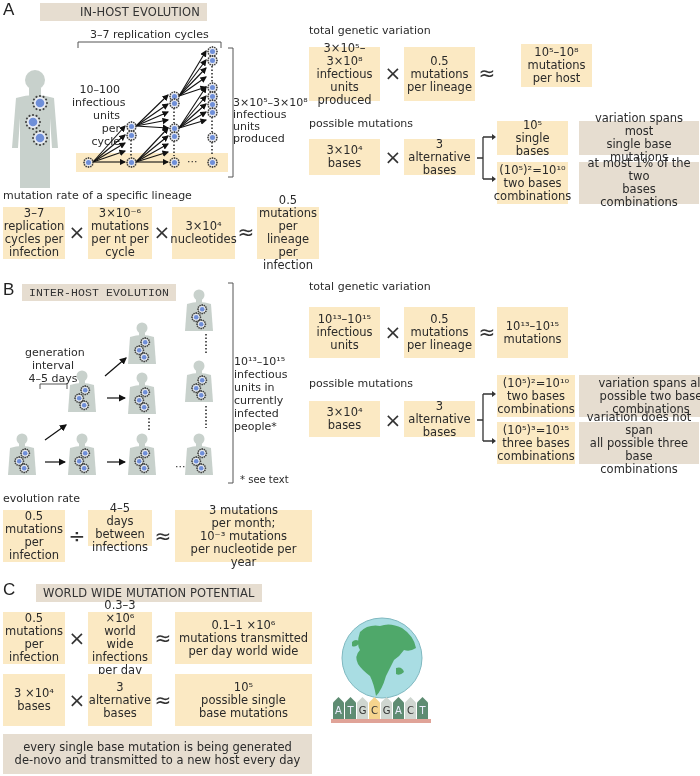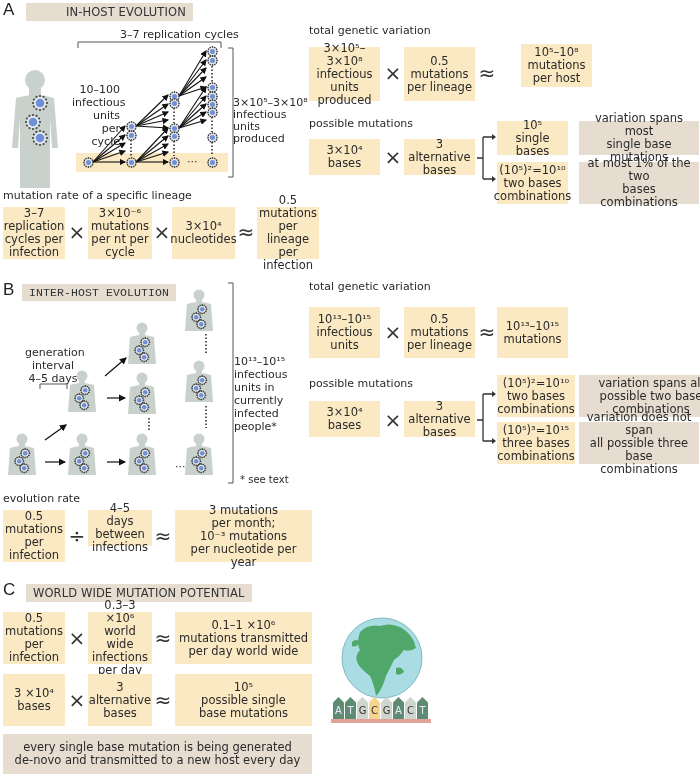--- a/index.html
+++ b/index.html
@@ -18,23 +18,23 @@
   }
   .box.grey { background: #e6ddd0; }
   .op { position: absolute; font-size: 20px; color: #333; width: 20px; text-align: center; line-height: 20px; }
   .txt { white-space: pre-line; }
   svg { position: absolute; overflow: visible; }
 </style>
 </head>
 <body>
 
 <div class="panel-letter" style="left:3px;top:0px;">A</div>
-<div class="panel-title" style="left:26px;top:3px;padding-left:40px;">IN-HOST EVOLUTION</div>
-
-<div class="label" style="left:90px;top:28px;margin-left:30px;">3–7 replication cycles</div>
+<div class="panel-title" style="left:40px;top:3px;padding-left:40px;">IN-HOST EVOLUTION</div>
+
+<div class="label" style="left:90px;top:28px;">3–7 replication cycles</div>
 <svg style="left:0;top:0;" width="700" height="776">
   <path d="M78 48 V42 H221 V48" fill="none" stroke="#555" stroke-width="1"></path>
   <path d="M228 48 H233 V177 H228" fill="none" stroke="#555" stroke-width="1"></path>
 </svg>
 
 <svg style="left:10px;top:68px;" width="50" height="120" viewBox="0 0 50 120">
   <circle cx="25" cy="12" r="10" fill="#c8d1cc"></circle>
   <rect x="19" y="20" width="12" height="8" fill="#c8d1cc"></rect>
   <path d="M6 30 Q25 24 44 30 L48 80 L42 80 L40 50 L40 120 L10 120 L10 50 L8 80 L2 80 Z" fill="#c8d1cc"></path>
 </svg>
@@ -752,21 +752,21 @@
 days
 between
 infections</div>
 <div class="op" style="left:153px;top:526px;">≈</div>
 <div class="box txt" style="left:175px;top:510px;width:137px;height:52px;">3 mutations
 per month;
 10⁻³ mutations
 per nucleotide per year</div>
 
 <div class="panel-letter" style="left:3px;top:580px;">C</div>
-<div class="panel-title" style="left:26px;top:584px;">WORLD WIDE MUTATION POTENTIAL</div>
+<div class="panel-title" style="left:36px;top:584px;">WORLD WIDE MUTATION POTENTIAL</div>
 
 <div class="box txt" style="left:3px;top:612px;width:62px;height:52px;">0.5
 mutations
 per
 infection</div>
 <div class="op" style="left:67px;top:628px;">×</div>
 <div class="box txt" style="left:88px;top:612px;width:64px;height:52px;">0.3–3 ×10⁶
 world wide
 infections
 per day</div>

